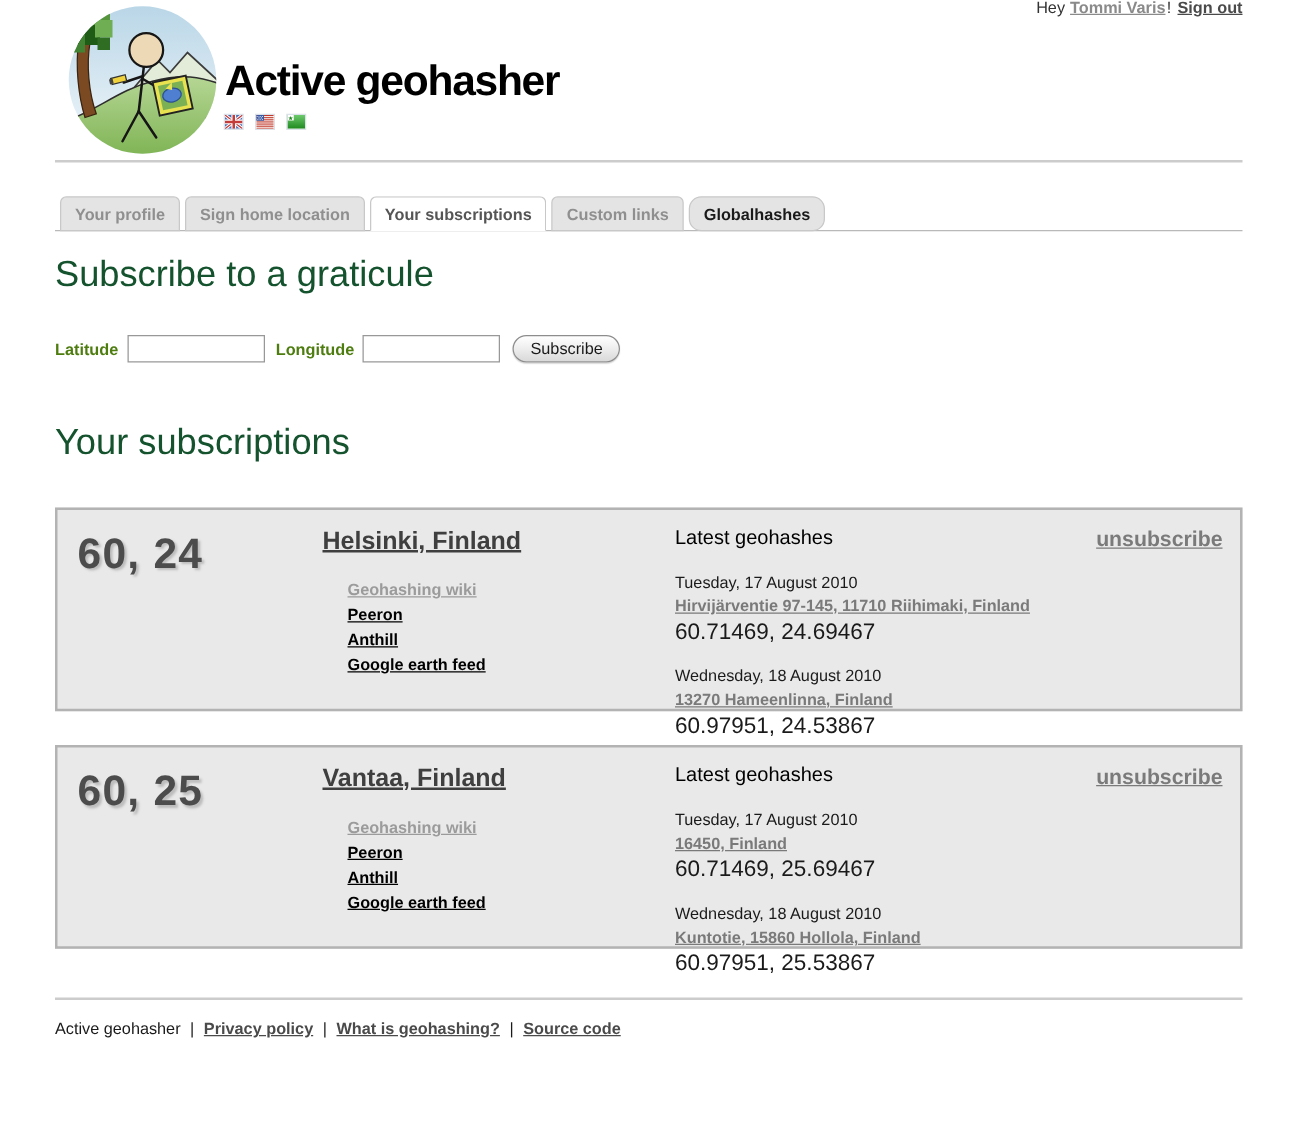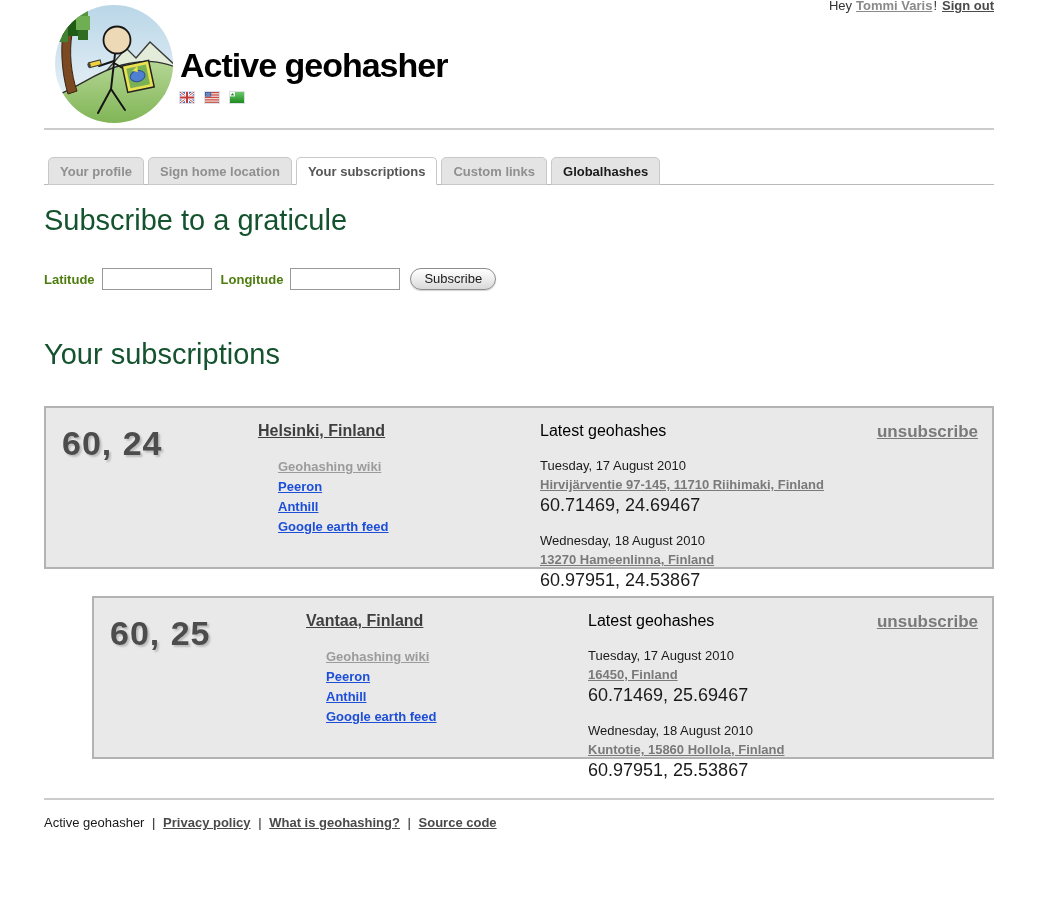--- a/index.html
+++ b/index.html
@@ -30,21 +30,21 @@
   .tab {
     margin-bottom: -1px;
     background: #e4e4e4;
     border: 1px solid #c8c8c8;
     border-radius: 5px 5px 0 0;
     padding: 6px 11px 5px;
     font-size: 13px; font-weight: bold; color: #8f8f8f;
     cursor: pointer; white-space: nowrap;
   }
   .tab.active { background: #fff; border-bottom: 1px solid #fff; color: #555; }
-  .tab.dark { color: #1a1a1a; }
+  .tab.dark { color: #1a1a1a; border-radius: 10px; }
 
   
   h2 { font-size: 29px; font-weight: normal; color: #14532d; margin: 0; }
   .h-subscribe { margin-top: 19px; }
   .form-row { margin-top: 31px; display: flex; align-items: center; }
   .form-row label { font-weight: bold; font-size: 13px; color: #4d7c0f; }
   .form-row input[type="text"] {
     width: 110px; height: 22px;
     border: 1px solid #989898; background: #fff;
     margin-left: 7px; margin-right: 9px;
@@ -63,31 +63,31 @@
   
   .h-subs { margin-top: 48px; }
   .card {
     margin-top: 35px;
     background: #e9e9e9;
     border: 2px solid #b3b3b3;
     height: 163px;
     display: flex;
     padding: 14px;
   }
-  .card + .card { margin-top: 27px; margin-left: 48px; }
+  .card + .card { margin-top: 27px; }
   .card-gr { width: 198px; padding-left: 2px; padding-top: 2px; }
   .gr-num {
     font-size: 34px; font-weight: bold; color: #4c4c4c;
     letter-spacing: 1px; text-shadow: 2px 2px 2px #bcbcbc;
   }
   .card-mid { width: 282px; }
-  .gr-name { font-size: 16px; font-weight: bold; color: #3f3f3f; text-decoration: underline; cursor: pointer; }
+  .gr-name { font-size: 20px; font-weight: bold; color: #3f3f3f; text-decoration: underline; cursor: pointer; }
   .gr-links { list-style: none; margin: 19px 0 0; padding: 0 0 0 20px; }
   .gr-links li { margin-bottom: 5px; }
-  .gr-links a { font-size: 13px; font-weight: bold; text-decoration: underline; color: #1d4ed8; cursor: pointer; }
+  .gr-links a { font-size: 13px; font-weight: bold; text-decoration: underline; color: #000000; cursor: pointer; }
   .gr-links li:first-child a { color: #9b9b9b; }
   .card-right { flex: 1; }
   .h-latest { font-size: 16px; font-weight: normal; color: #000; margin: 0; }
   .entry { margin-top: 18px; }
   .entry + .entry { margin-top: 17px; }
   .entry-date { font-size: 13px; color: #1a1a1a; }
   .entry-place { margin-top: 4px; }
   .entry-place a { font-size: 13px; font-weight: bold; color: #7a7a7a; text-decoration: underline; cursor: pointer; }
   .entry-coords { margin-top: 3px; font-size: 18px; color: #1a1a1a; }
   .card-unsub { margin-left: auto; padding-left: 10px; }

